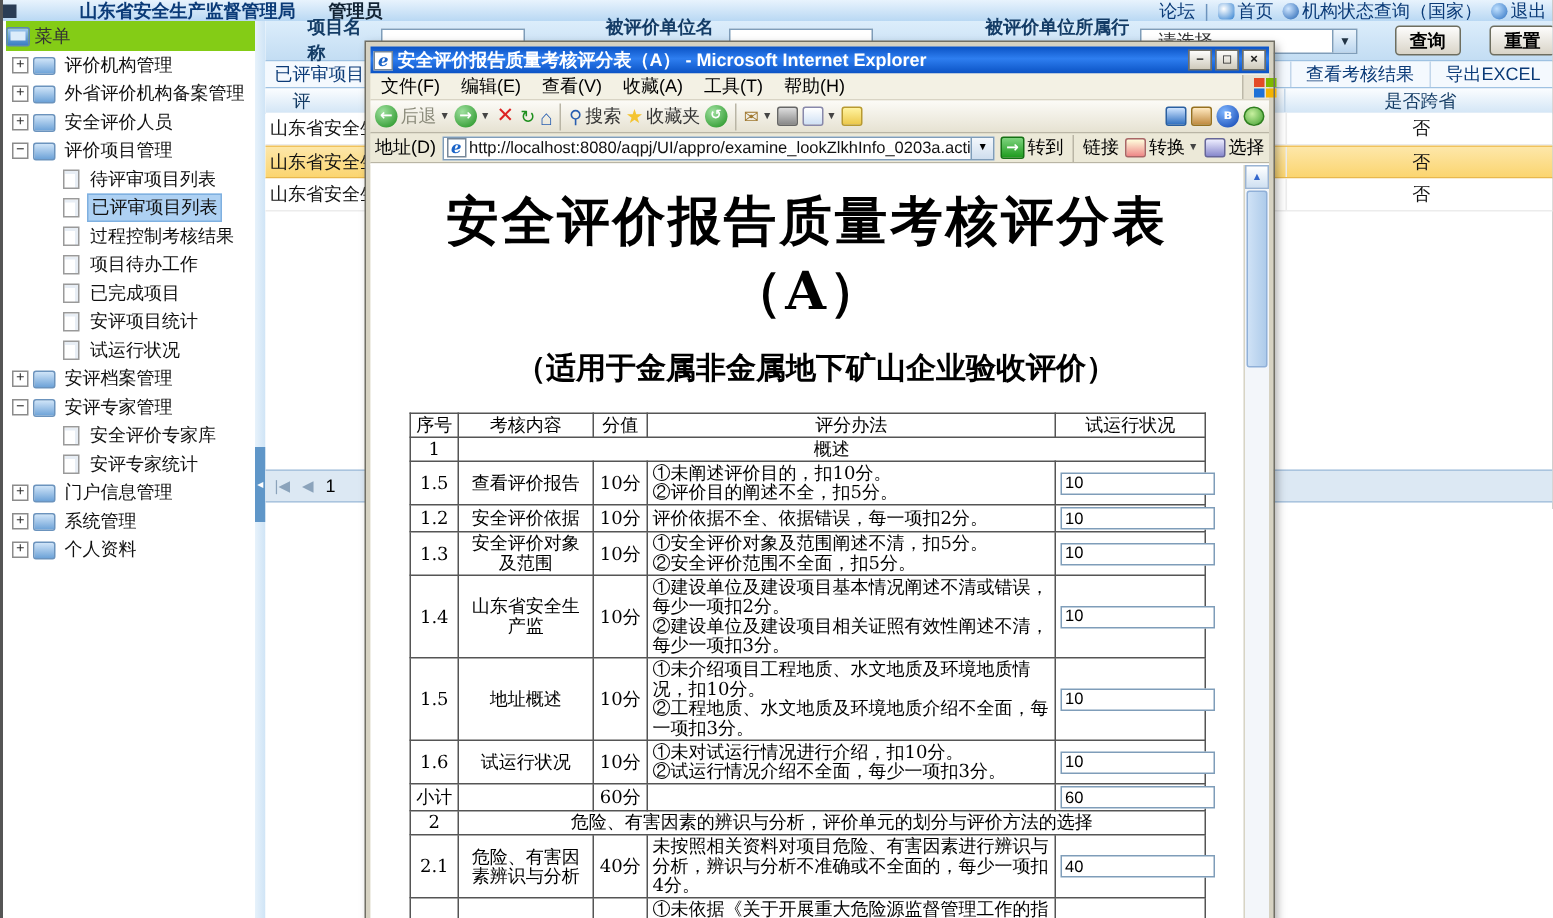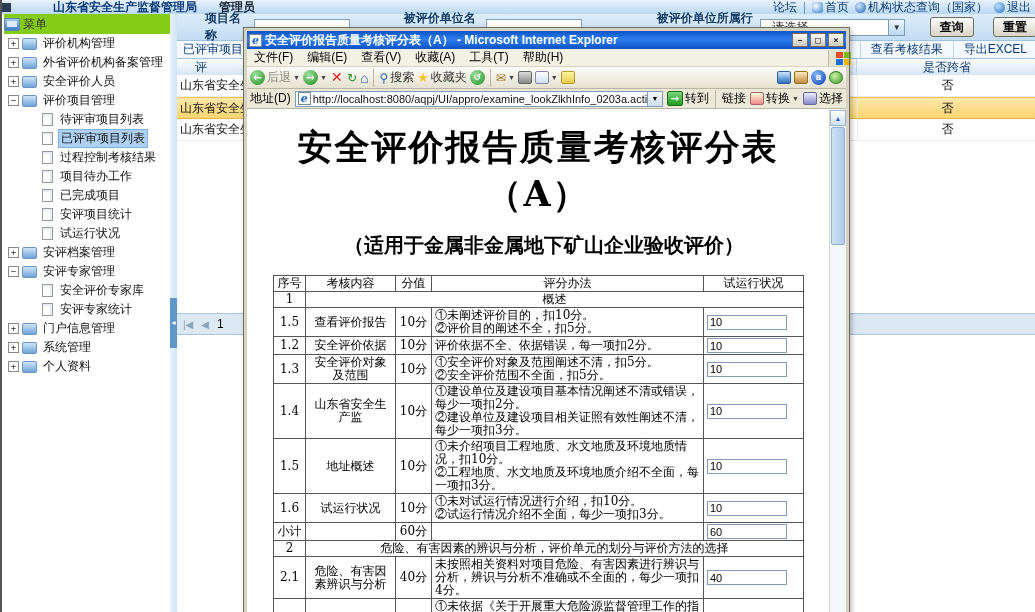--- a/index.html
+++ b/index.html
@@ -107,21 +107,21 @@
          text-align:center;line-height:15px;}
   .sc-thumb{margin:1px 1px;height:118px;background:linear-gradient(90deg,#cfe2f6,#aecbea);border:1px solid #90b0d8;border-radius:2px;}
   .doc{position:absolute;left:0;top:0;width:582px;height:100%;font-family:"DejaVu Serif","Liberation Serif",serif;color:#000;}
   .doc-title{text-align:center;font-size:35px;font-weight:bold;letter-spacing:2px;margin-top:14px;}
   .doc-sub{text-align:center;font-size:20px;font-weight:bold;margin-top:14px;padding-left:12px;}
   table.score{border-collapse:collapse;margin:16px 0 0 26px;width:530px;table-layout:fixed;font-size:12px;}
   table.score td,table.score th{border:1px solid #555;padding:1px 3px;line-height:13px;font-weight:normal;vertical-align:middle;}
   col.w-no{width:32px;}col.w-ct{width:90px;}col.w-pt{width:36px;}col.w-me{width:272px;}col.w-sc{width:100px;}
   .t-c{text-align:center;}
   .method{white-space:pre-line;text-align:left;}
-  input.scorebox{width:80px;height:15px;border:1px solid #7f9db9;font-size:11px;padding-left:2px;background:#fff;}
+  input.scorebox{width:103px;height:15px;border:1px solid #7f9db9;font-size:11px;padding-left:2px;background:#fff;}
 </style>
 </head>
 <body>
 <div id="root">
 
   <div class="topbar">
     <span class="winicon"></span>
     <span class="org">山东省安全生产监督管理局</span>
     <span class="user">管理员</span>
     <span class="links">

